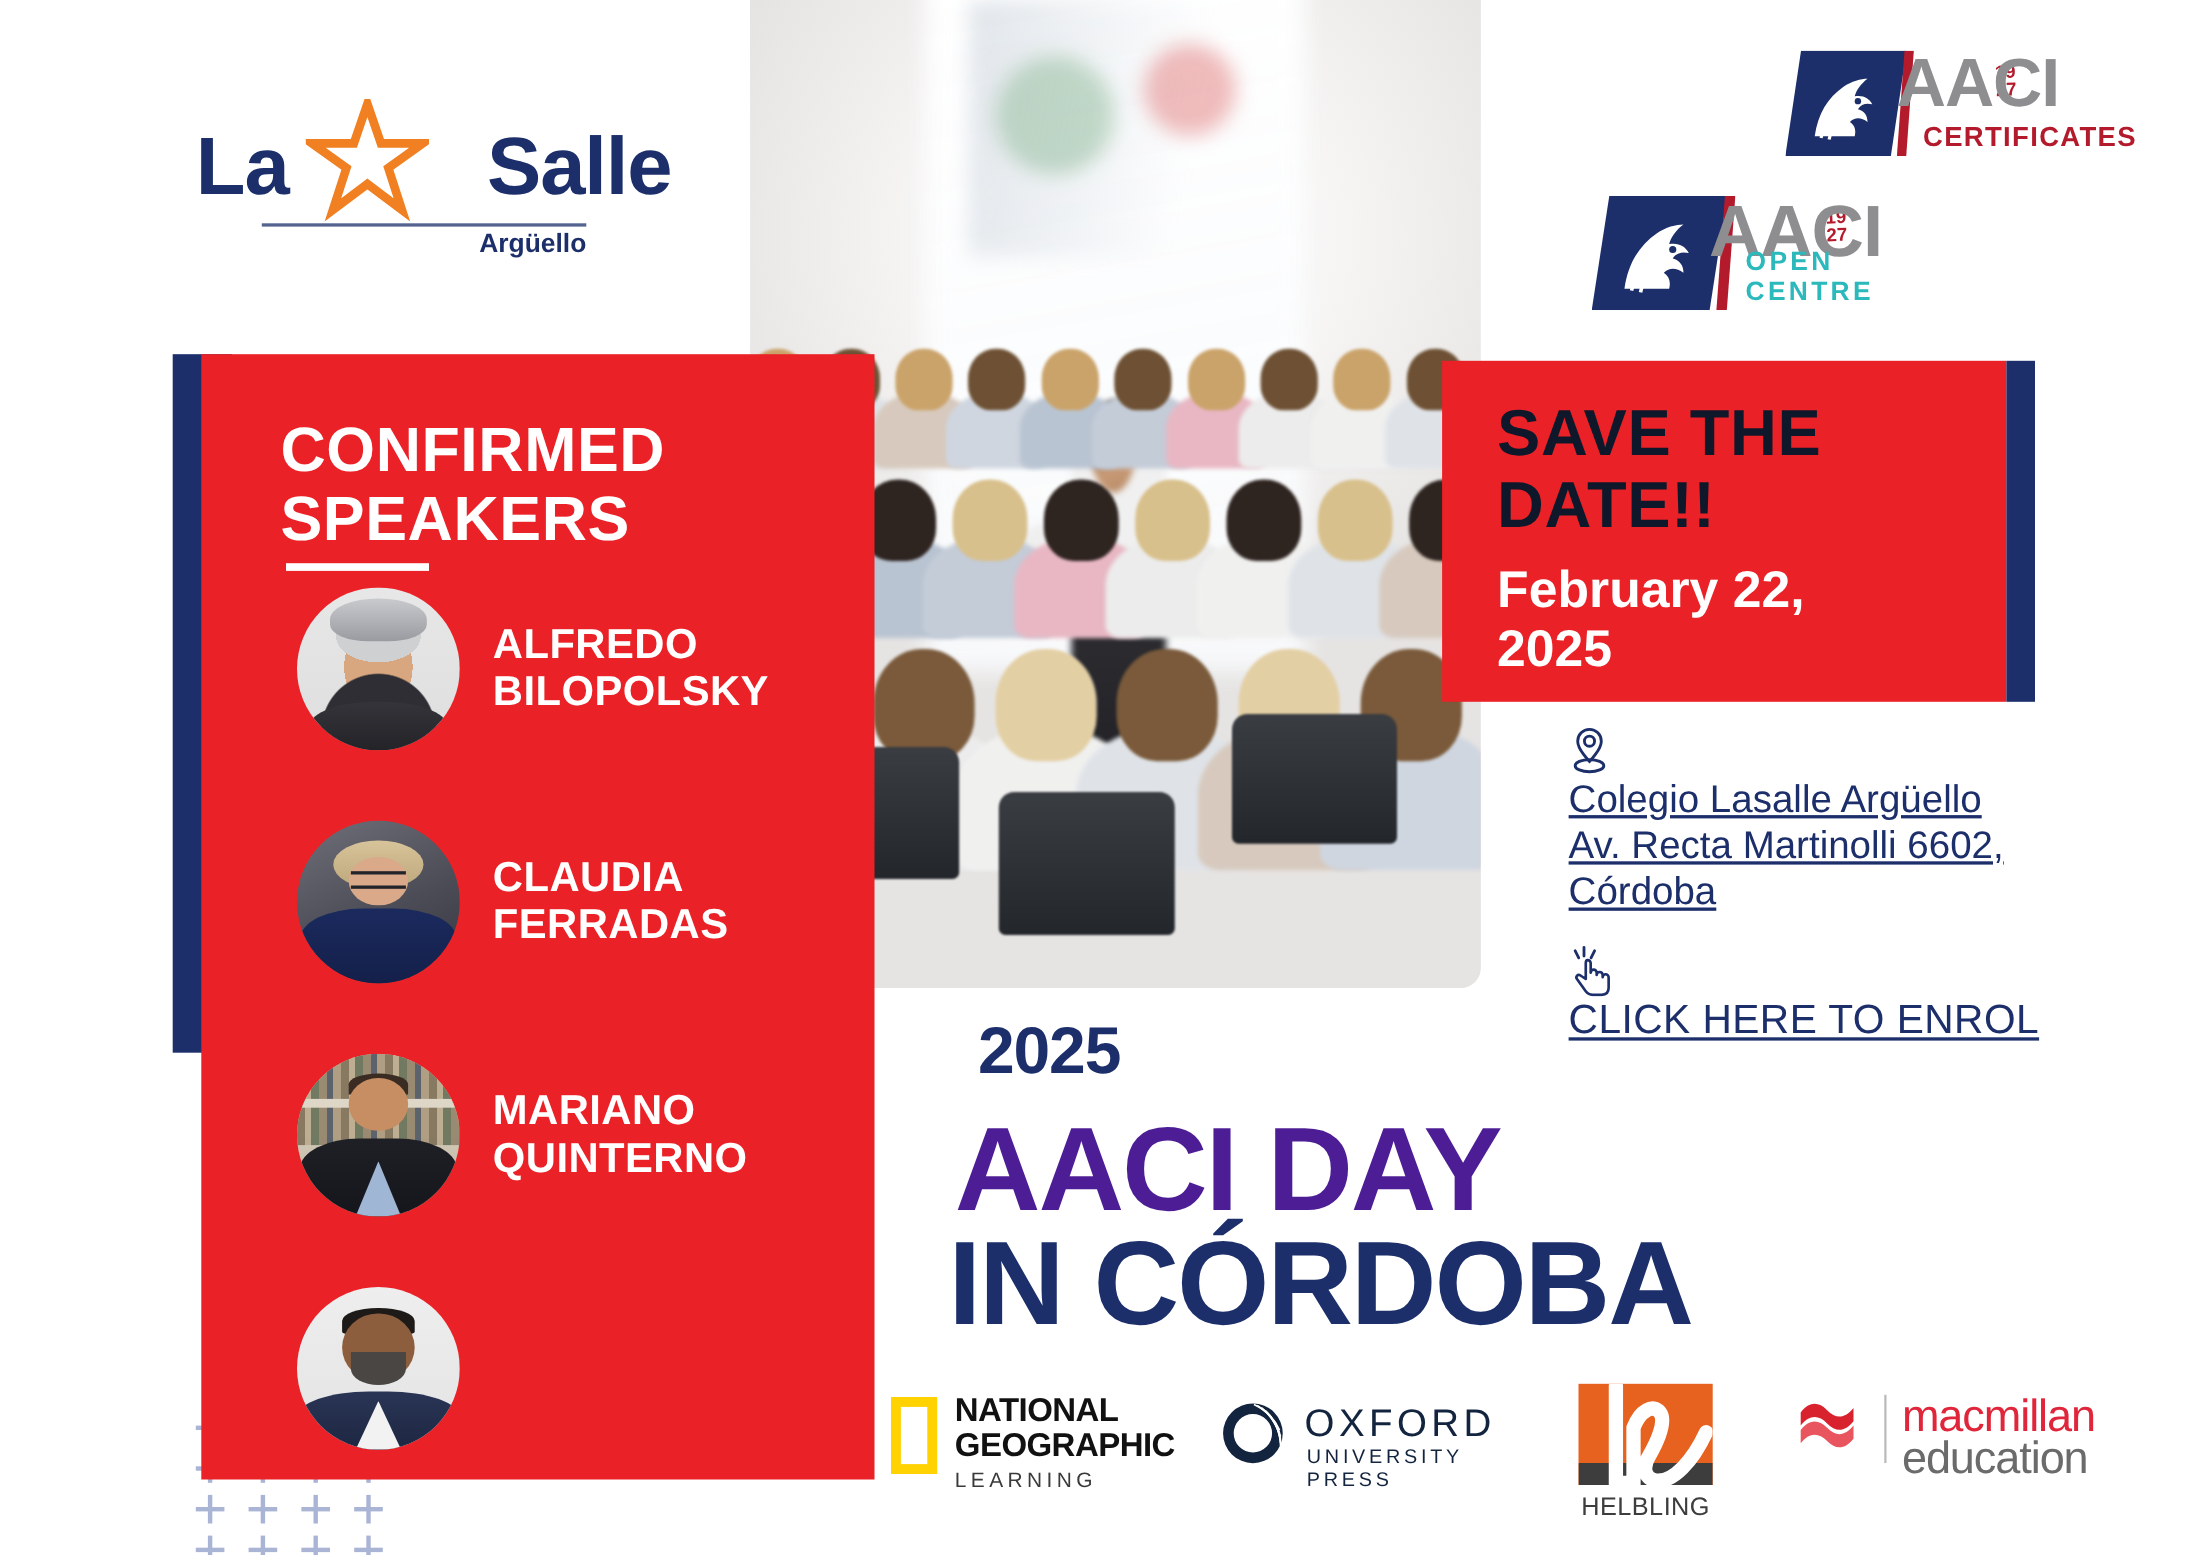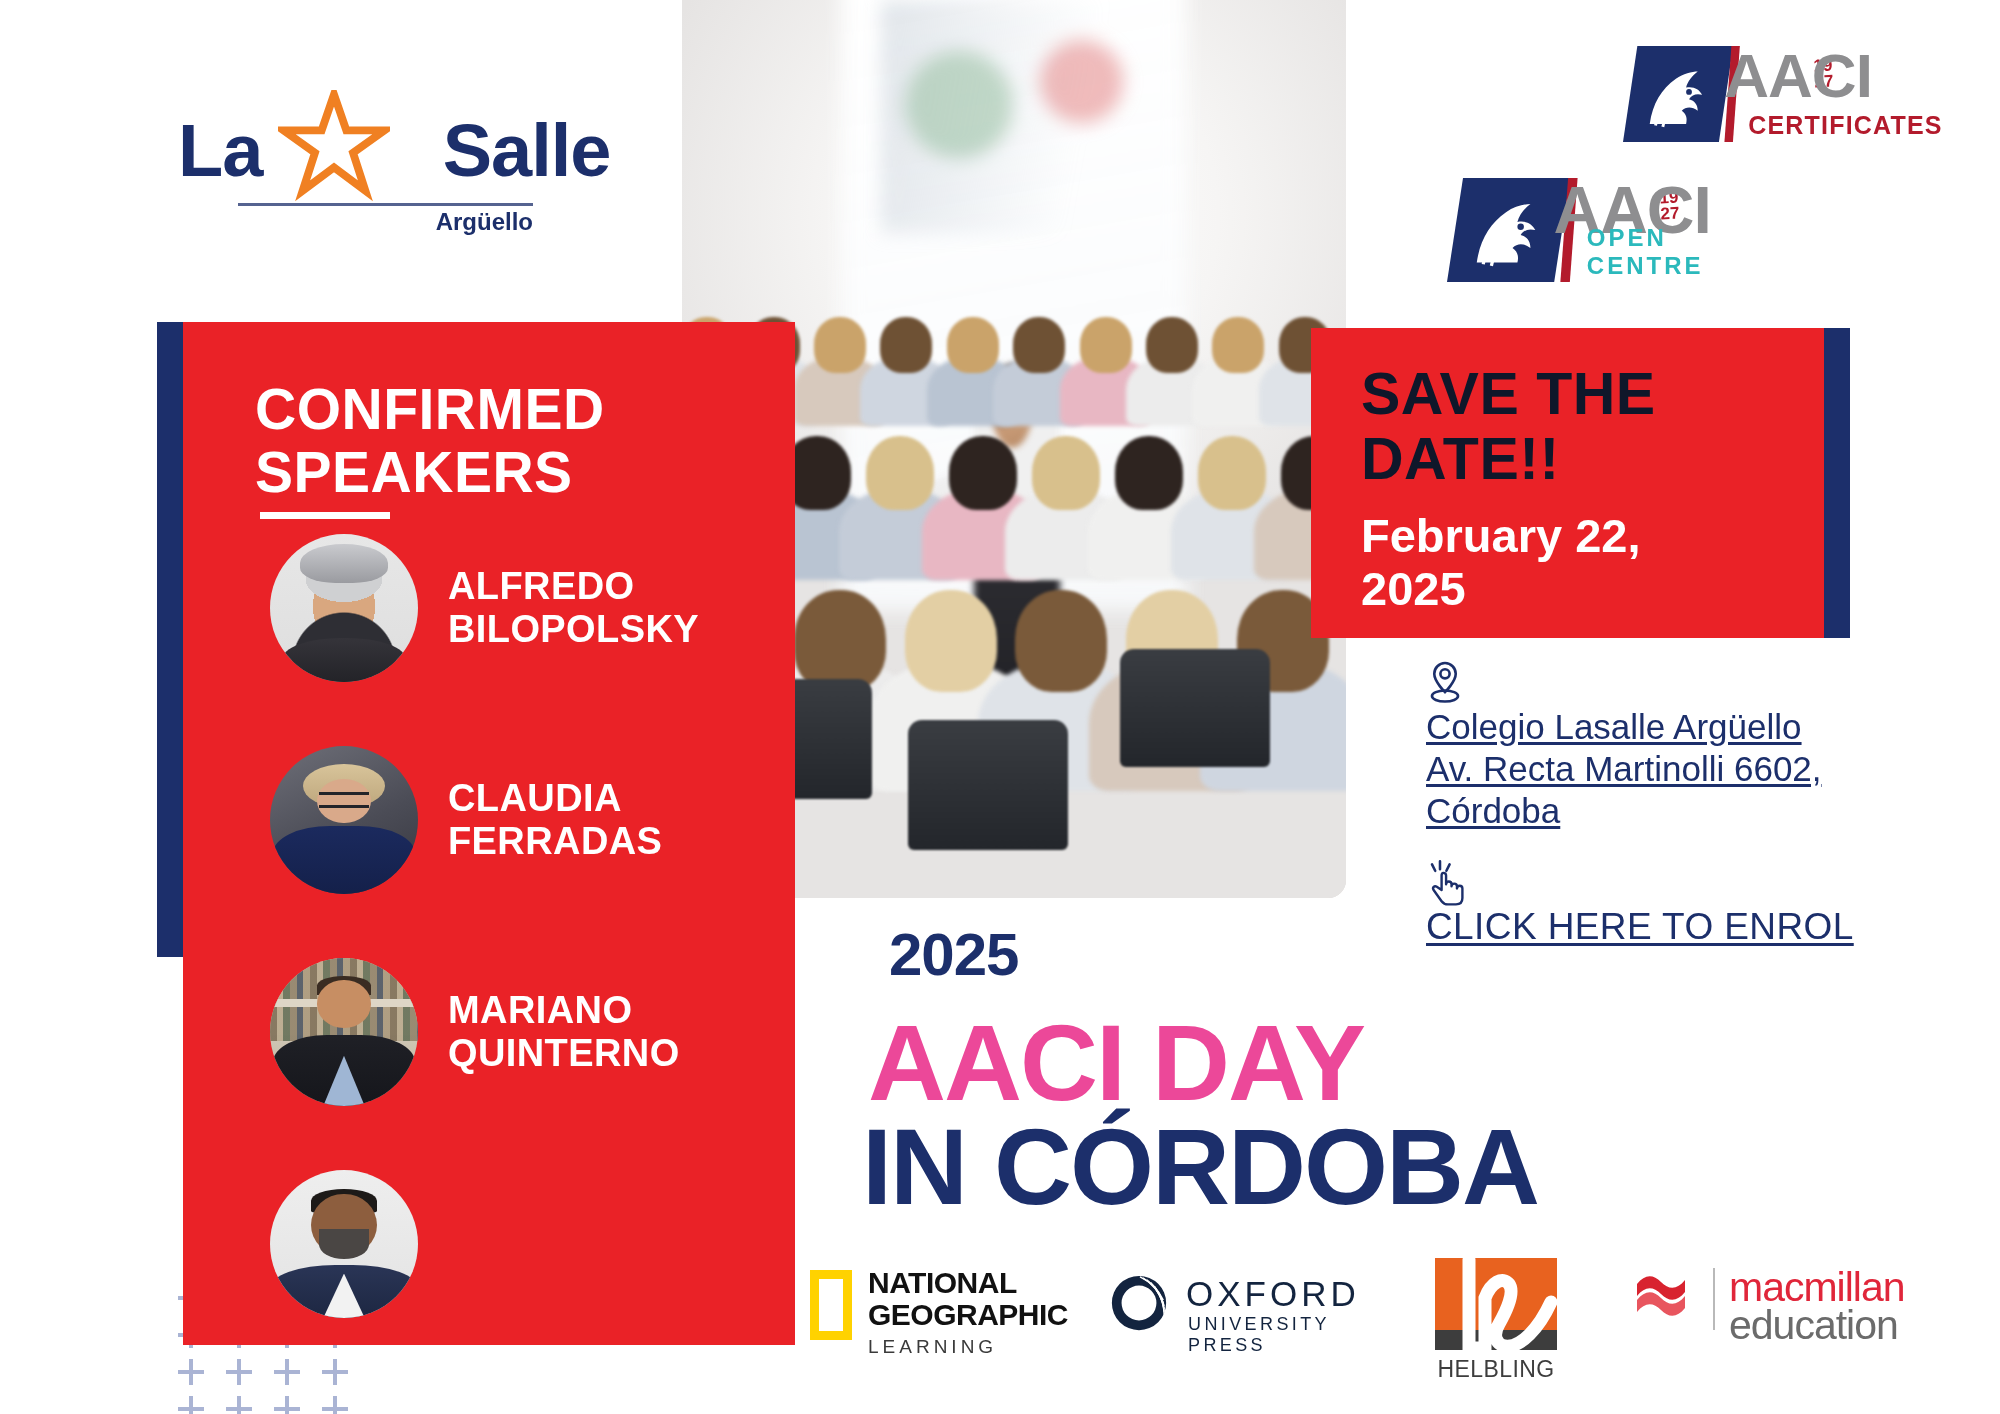--- a/index.html
+++ b/index.html
@@ -473,21 +473,21 @@
     font-weight: bold;
     color: #1c2f6b;
     z-index: 5;
     letter-spacing: -1px;
   }
   .title-aaci {
     position: absolute;
     left: 868px; top: 1000px;
     font-size: 108px;
     font-weight: bold;
-    color: #ec4899;
+    color: #4c1d95;
     letter-spacing: -2px;
     z-index: 5;
     text-align: center;
   }
   .title-cordoba {
     position: absolute;
     left: 862px; top: 1104px;
     font-size: 108px;
     font-weight: bold;
     color: #1c2f6b;

